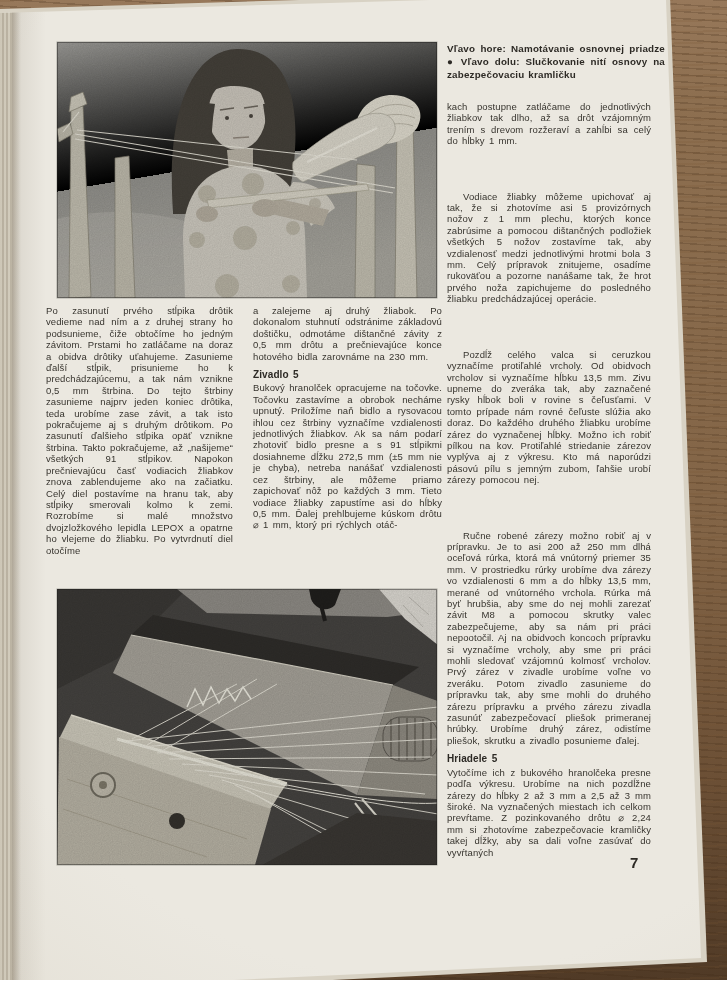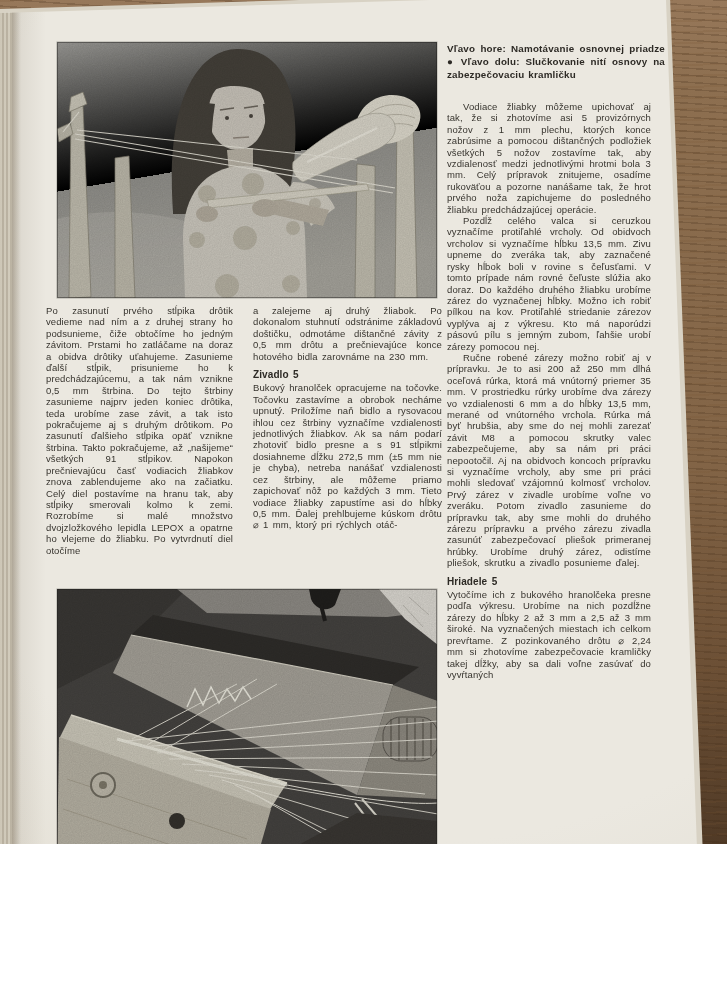--- a/index.html
+++ b/index.html
@@ -1,17 +1,17 @@
 <!DOCTYPE html>
 <html><head>
 <meta charset="utf-8">
 <style>
   html,body{margin:0;padding:0;}
   body{width:727px;height:1000px;overflow:hidden;font-family:"Liberation Sans",sans-serif;}
-  .shot{position:relative;width:727px;height:844px;overflow:hidden;
+  .shot{position:relative;width:727px;height:980px;overflow:hidden;
     background:
       repeating-linear-gradient(184deg, rgba(62,40,20,.22) 0 1.5px, rgba(0,0,0,0) 1.5px 7px),
       repeating-linear-gradient(178deg, rgba(120,85,50,.18) 0 2px, rgba(0,0,0,0) 2px 11px),
       linear-gradient(180deg,#97785a 0%,#8d6f50 10%,#826446 55%,#6b4f35 80%,#503a26 100%);
   }
   .page-stack{position:absolute;inset:0;background:#d8d2c4;
     clip-path:polygon(0px 9px,432px -4px,670px -4px,707px 962px,0px 996px);
     filter:drop-shadow(3px 6px 7px rgba(25,15,8,.55));}
   .page{position:absolute;inset:0;
     background:radial-gradient(130% 105% at 58% 42%, #ebe8e0 55%, #ddd8cb 100%);
@@ -26,21 +26,21 @@
   .photo svg{display:block;}
   .caption{position:absolute;left:447px;top:42px;width:218px;
     font-size:9.8px;line-height:13px;font-weight:bold;color:#2d2a25;
     text-align:justify;letter-spacing:.2px;word-spacing:1px;}
   .col{position:absolute;font-size:9.5px;line-height:11.4px;color:#37342e;
     letter-spacing:.1px;word-spacing:1.5px;}
   .col-left{left:46px;top:305px;width:187px;}
   .col-mid{left:253px;top:305px;width:189px;}
   .col-right{left:447px;top:101px;width:204px;}
   .body-p{margin:0;text-align:justify;}
-  .body-p.ind{text-indent:16px;}
+  .body-p.ind{text-indent:16px;margin-top:44px;}
   .col-heading{font-size:10px;font-weight:bold;margin:7px 0 2px 0;color:#2c2924;}
   .pagenum{position:absolute;left:630px;top:854px;font-size:15px;font-weight:bold;
     color:#2c2924;letter-spacing:1px;}
 </style>
 </head>
 <body>
 
 <div class="shot">
   <div class="page-stack"></div>
   <div class="page">
@@ -120,20 +120,21 @@
 
     <div class="col col-left">
         <p class="body-p">Po zasunutí prvého stĺpika drôtik vedieme nad ním a z druhej strany ho podsunieme, čiže obtočíme ho jedným závitom. Prstami ho zatláčame na doraz a obidva drôtiky uťahujeme. Zasunieme ďalší stĺpik, prisunieme ho k predchádzajúcemu, a tak nám vznikne 0,5 mm štrbina. Do tejto štrbiny zasunieme najprv jeden koniec drôtika, teda urobíme zase závit, a tak isto pokračujeme aj s druhým drôtikom. Po zasunutí ďalšieho stĺpika opäť vznikne štrbina. Takto pokračujeme, až „našijeme“ všetkých 91 stĺpikov. Napokon prečnievajúcu časť vodiacich žliabkov znova zablendujeme ako na začiatku. Celý diel postavíme na hranu tak, aby stĺpiky smerovali kolmo k zemi. Rozrobíme si malé množstvo dvojzložkového lepidla LEPOX a opatrne ho vlejeme do žliabku. Po vytvrdnutí diel otočíme</p>
       </div>
     <div class="col col-mid">
         <p class="body-p">a zalejeme aj druhý žliabok. Po dokonalom stuhnutí odstránime základovú doštičku, odmotáme dištančné závity z 0,5 mm drôtu a prečnievajúce konce hotového bidla zarovnáme na 230 mm.</p>
         <h3 class="col-heading">Zivadlo 5</h3>
         <p class="body-p">Bukový hranolček opracujeme na točovke. Točovku zastavíme a obrobok necháme upnutý. Priložíme naň bidlo a rysovacou ihlou cez štrbiny vyznačíme vzdialenosti jednotlivých žliabkov. Ak sa nám podarí zhotoviť bidlo presne a s 91 stĺpikmi dosiahneme dĺžku 272,5 mm (±5 mm nie je chyba), netreba nanášať vzdialenosti cez štrbiny, ale môžeme priamo zapichovať nôž po každých 3 mm. Tieto vodiace žliabky zapustíme asi do hĺbky 0,5 mm. Ďalej prehlbujeme kúskom drôtu ⌀ 1 mm, ktorý pri rýchlych otáč-</p>
       </div>
     <div class="col col-right">
+        <p class="body-p">kach postupne zatláčame do jednotlivých žliabkov tak dlho, až sa drôt vzájomným trením s drevom rozžeraví a zahĺbi sa celý do hĺbky 1 mm.</p>
         <p class="body-p ind">Vodiace žliabky môžeme upichovať aj tak, že si zhotovíme asi 5 provizórnych nožov z 1 mm plechu, ktorých konce zabrúsime a pomocou dištančných podložiek všetkých 5 nožov zostavíme tak, aby vzdialenosť medzi jednotlivými hrotmi bola 3 mm. Celý prípravok znitujeme, osadíme rukoväťou a pozorne nanášame tak, že hrot prvého noža zapichujeme do posledného žliabku predchádzajúcej operácie.</p>
         <p class="body-p ind">Pozdĺž celého valca si ceruzkou vyznačíme protiľahlé vrcholy. Od obidvoch vrcholov si vyznačíme hĺbku 13,5 mm. Zivu upneme do zveráka tak, aby zaznačené rysky hĺbok boli v rovine s čeľusťami. V tomto prípade nám rovné čeľuste slúžia ako doraz. Do každého druhého žliabku urobíme zárez do vyznačenej hĺbky. Možno ich robiť pílkou na kov. Protiľahlé striedanie zárezov vyplýva aj z výkresu. Kto má naporúdzi pásovú pílu s jemným zubom, ľahšie urobí zárezy pomocou nej.</p>
         <p class="body-p ind">Ručne robené zárezy možno robiť aj v prípravku. Je to asi 200 až 250 mm dlhá oceľová rúrka, ktorá má vnútorný priemer 35 mm. V prostriedku rúrky urobíme dva zárezy vo vzdialenosti 6 mm a do hĺbky 13,5 mm, merané od vnútorného vrchola. Rúrka má byť hrubšia, aby sme do nej mohli zarezať závit M8 a pomocou skrutky valec zabezpečujeme, aby sa nám pri práci nepootočil. Aj na obidvoch koncoch prípravku si vyznačíme vrcholy, aby sme pri práci mohli sledovať vzájomnú kolmosť vrcholov. Prvý zárez v zivadle urobíme voľne vo zveráku. Potom zivadlo zasunieme do prípravku tak, aby sme mohli do druhého zárezu prípravku a prvého zárezu zivadla zasunúť zabezpečovací pliešok primeranej hrúbky. Urobíme druhý zárez, odistíme pliešok, skrutku a zivadlo posunieme ďalej.</p>
         <h3 class="col-heading">Hriadele 5</h3>
         <p class="body-p">Vytočíme ich z bukového hranolčeka presne podľa výkresu. Urobíme na nich pozdĺžne zárezy do hĺbky 2 až 3 mm a 2,5 až 3 mm široké. Na vyznačených miestach ich celkom prevŕtame. Z pozinkovaného drôtu ⌀ 2,24 mm si zhotovíme zabezpečovacie kramličky takej dĺžky, aby sa dali voľne zasúvať do vyvŕtaných</p>
       </div>
 
     <div class="photo" style="left:57px;top:589px;width:380px;height:276px;">
       <svg width="380" height="276" viewBox="0 0 380 276">
         <defs>

